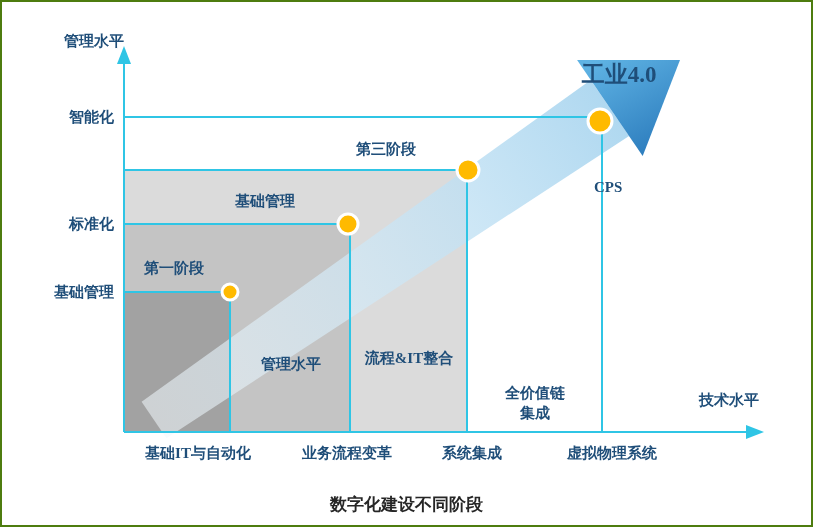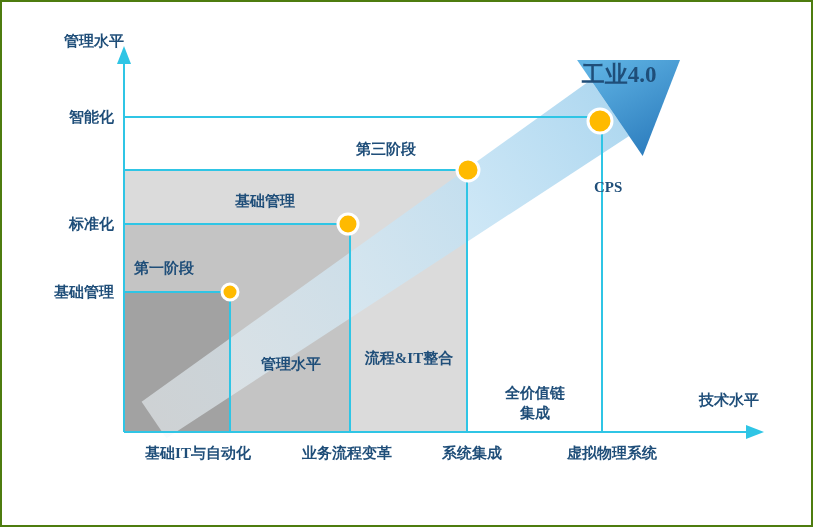--- a/index.html
+++ b/index.html
@@ -98,25 +98,26 @@
 
   <div class="lbl ytick" style="top:106px;text-align:right;">智能化</div>
   <div class="lbl ytick" style="top:213px;">标准化</div>
   <div class="lbl ytick" style="top:281px;">基础管理</div>
 
   <div class="lbl xtick" style="left:196px;">基础IT与自动化</div>
   <div class="lbl xtick" style="left:345px;">业务流程变革</div>
   <div class="lbl xtick" style="left:470px;">系统集成</div>
   <div class="lbl xtick" style="left:610px;">虚拟物理系统</div>
 
-  <div class="lbl stage" style="left:162px;top:257px;">第一阶段</div>
+  <div class="lbl stage" style="left:172px;top:257px;">第一阶段</div>
   <div class="lbl stage" style="left:263px;top:190px;">基础管理</div>
   <div class="lbl stage" style="left:384px;top:138px;">第三阶段</div>
   <div class="lbl industry" style="left:617px;top:58px;">工业4.0</div>
 
   <div class="lbl boxlbl" style="left:289px;top:352px;width:90px;">管理水平</div>
   <div class="lbl boxlbl" style="left:407px;top:346px;width:110px;">流程&amp;IT整合</div>
   <div class="lbl boxlbl" style="left:533px;top:337px;width:64px;margin-top:44px;">全价值链集成</div>
 
   <div class="lbl" style="left:592px;top:176px;">CPS</div>
 
+  <div class="lbl title" style="top:494px;">数字化建设不同阶段</div>
 
 </div>
 
 </body></html>

